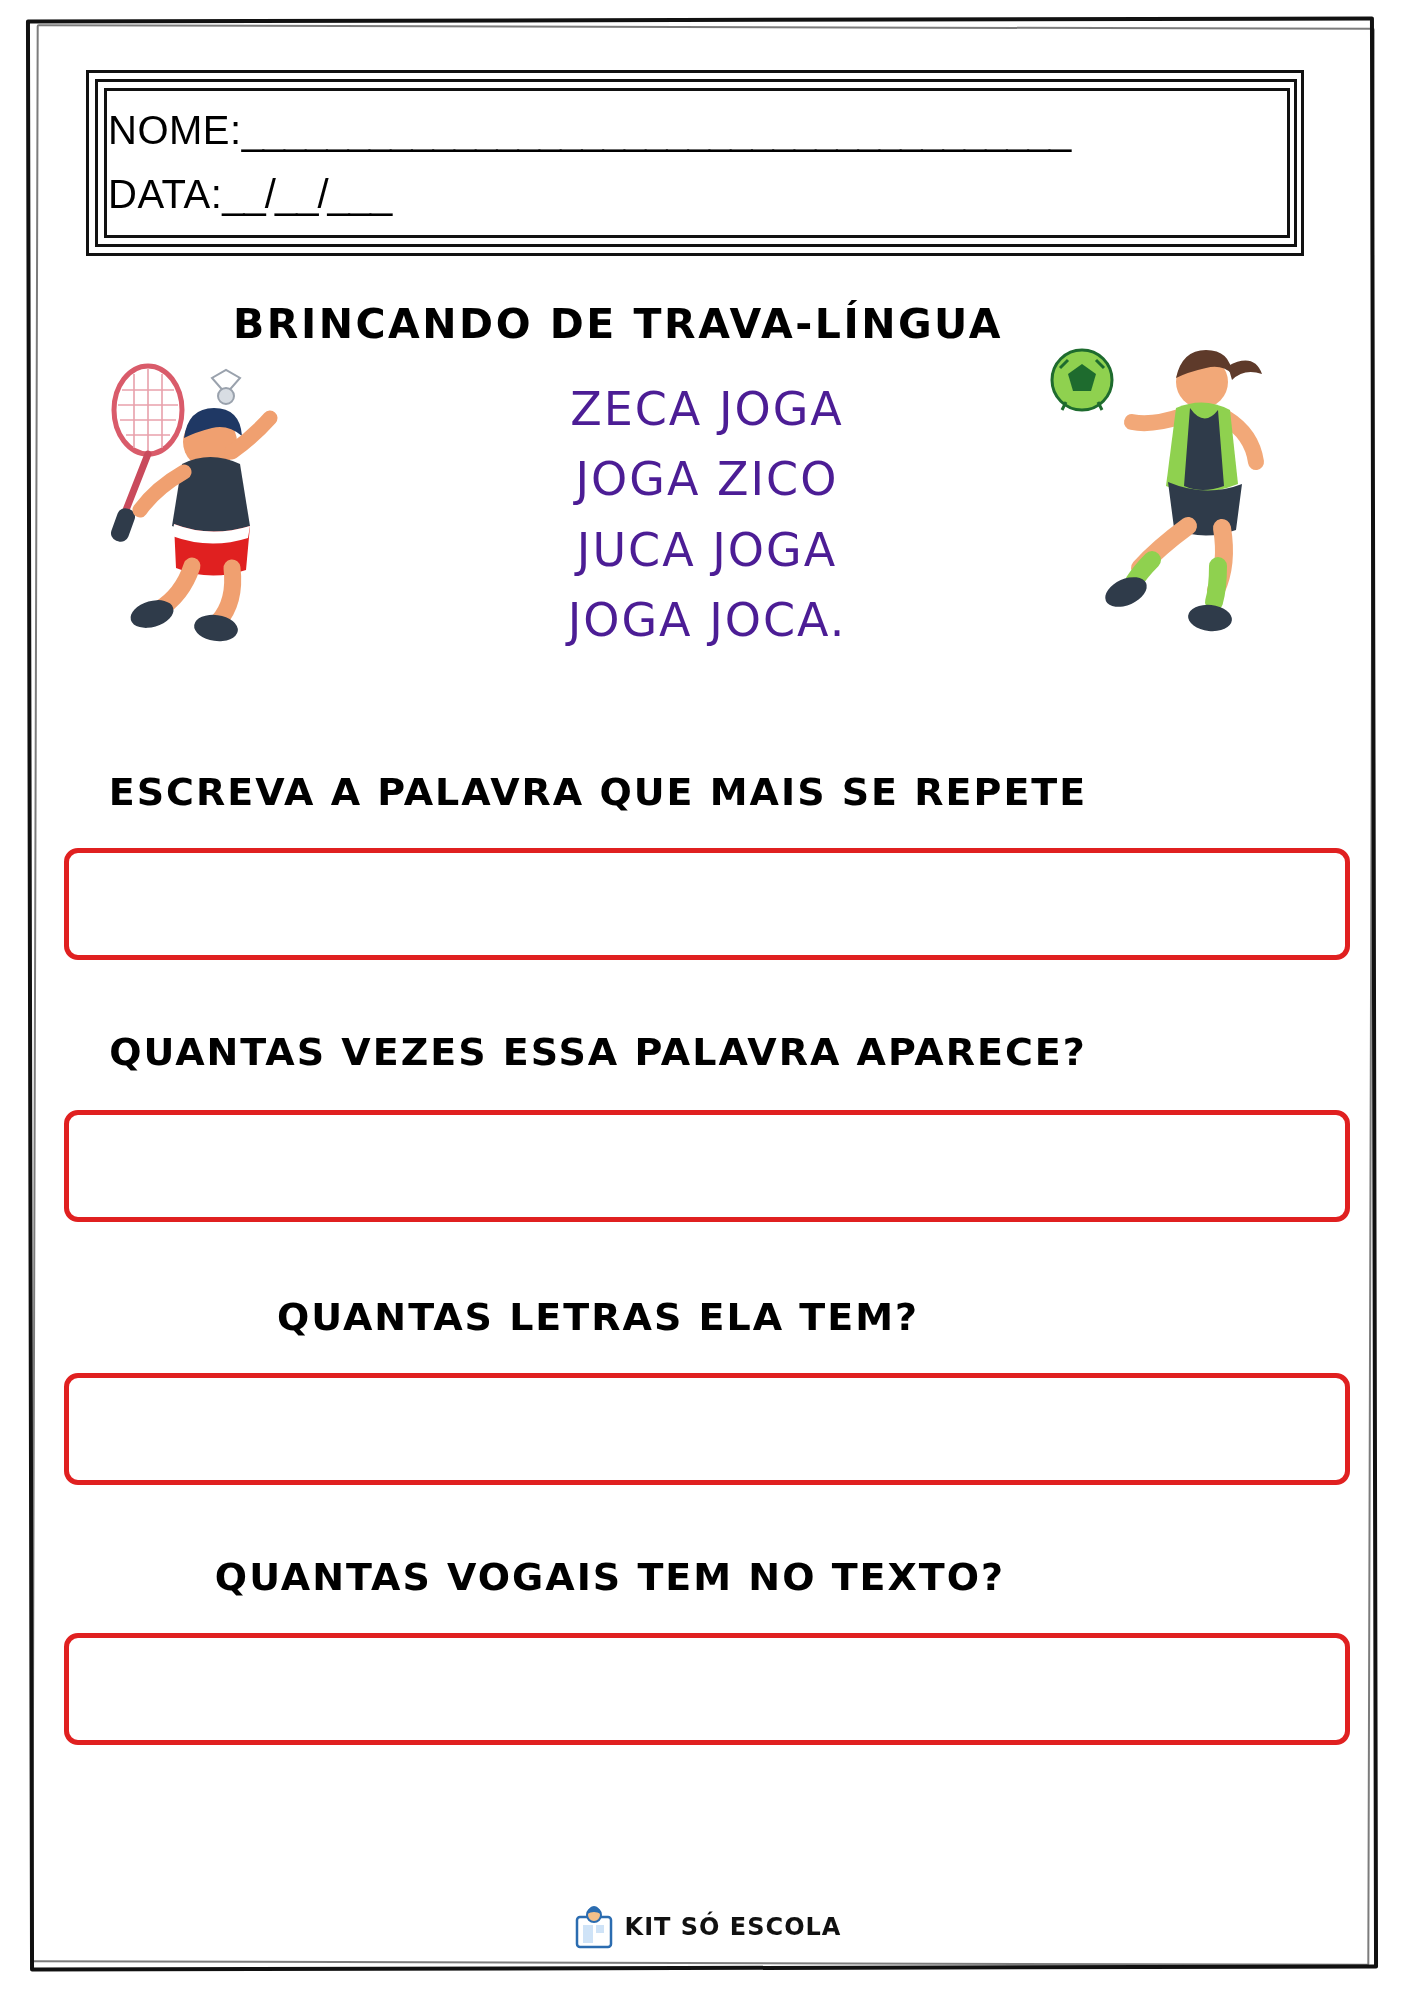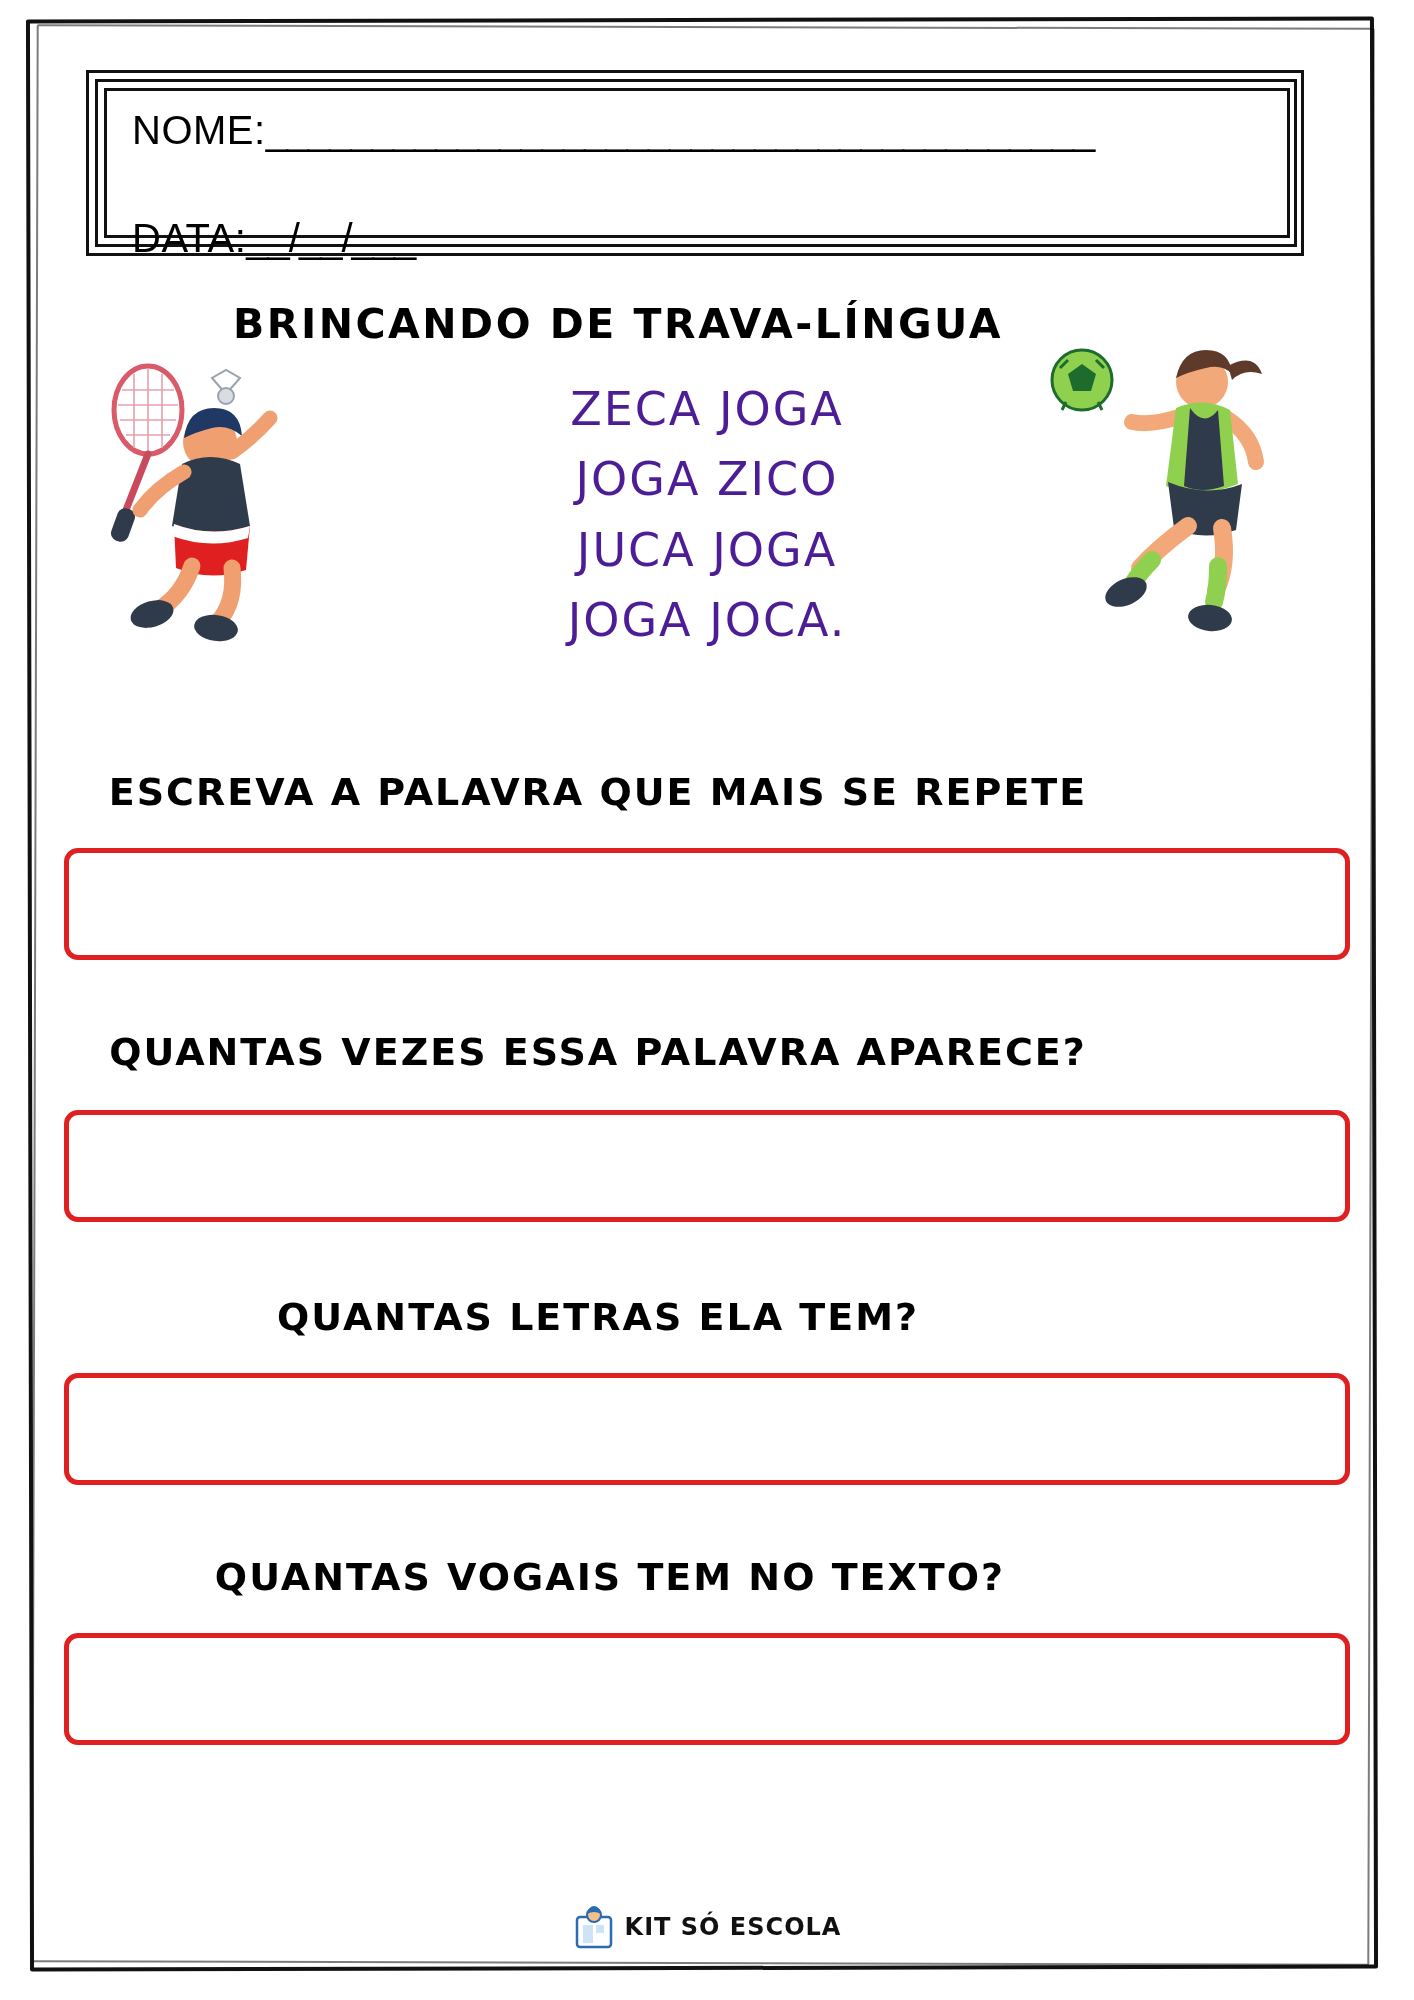--- a/index.html
+++ b/index.html
@@ -69,35 +69,35 @@
     position: absolute;
     left: 104px;
     top: 88px;
     width: 1186px;
     height: 150px;
     border: 3px solid #111;
     box-sizing: border-box;
   }
   .header-fields {
     position: absolute;
-    left: 132px;
+    left: 108px;
     top: 96px;
     width: 1160px;
     height: 134px;
   }
   .field-line {
     font-family: "Liberation Sans", sans-serif;
     font-size: 40px;
     letter-spacing: 0.5px;
     color: #000;
     white-space: nowrap;
     line-height: 1.0;
   }
   .field-nome { position: absolute; left: 0; top: 14px; }
-  .field-data { position: absolute; left: 0; top: 78px; margin-top: 44px; }
+  .field-data { position: absolute; left: 0; top: 78px; }
   .field-label { font-size: 40px; }
   .field-rule { font-size: 40px; letter-spacing: -1px; }
 
   
   .title {
     position: absolute;
     left: 0;
     top: 300px;
     width: 1236px;
     text-align: center;

